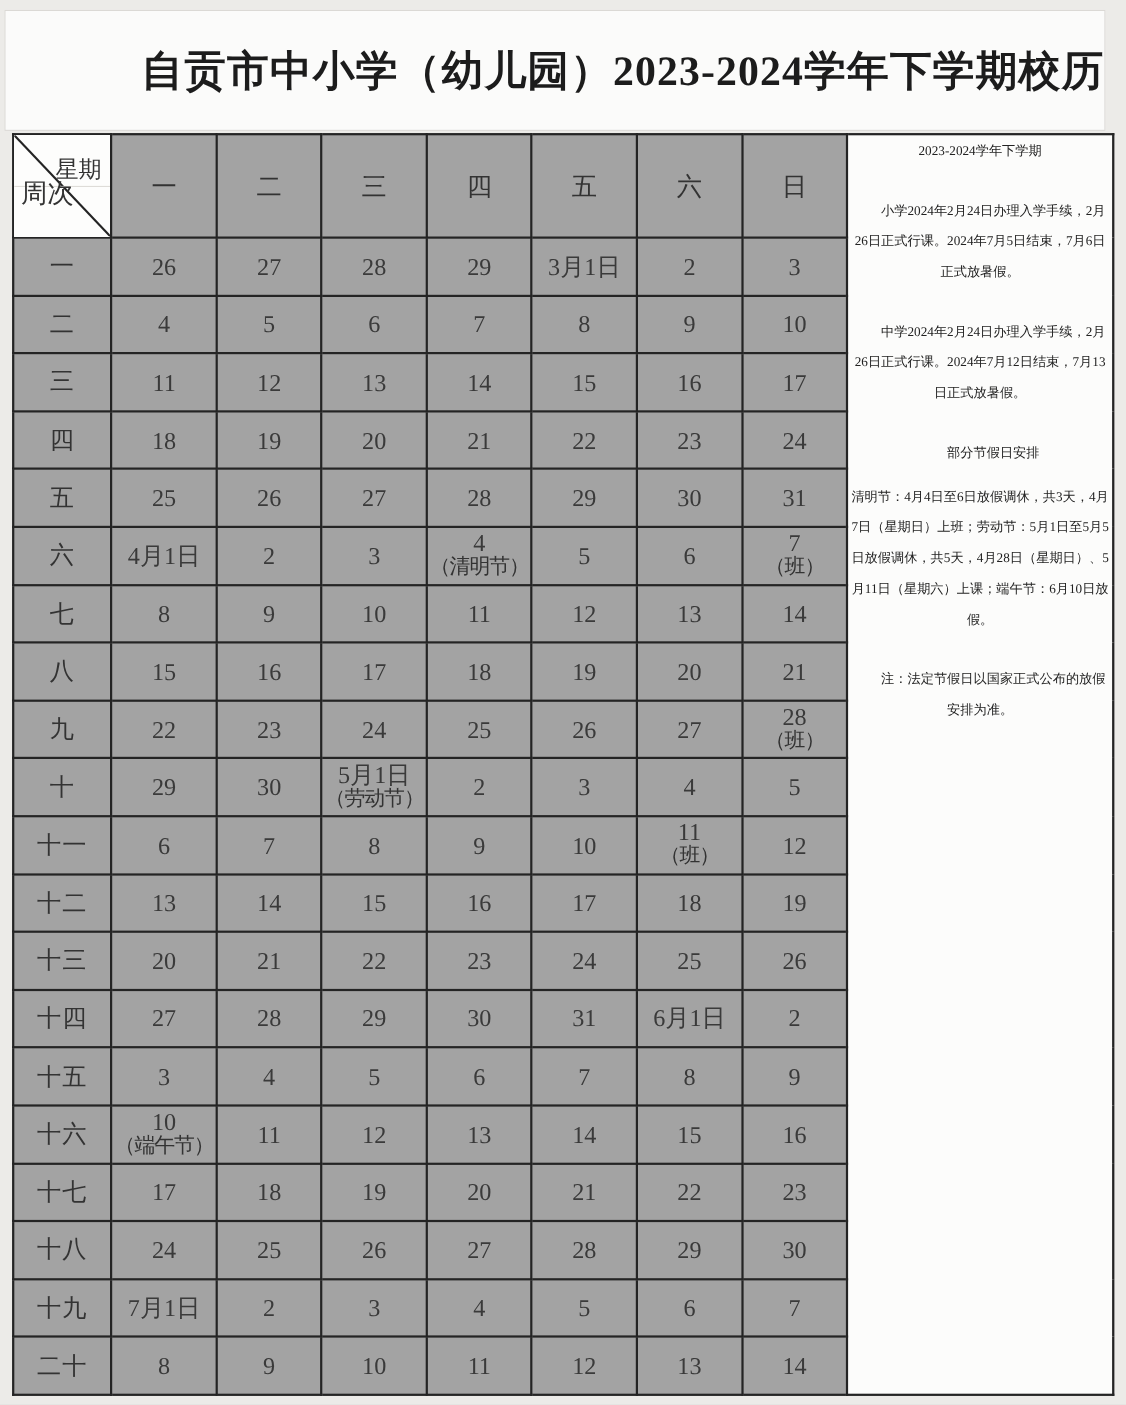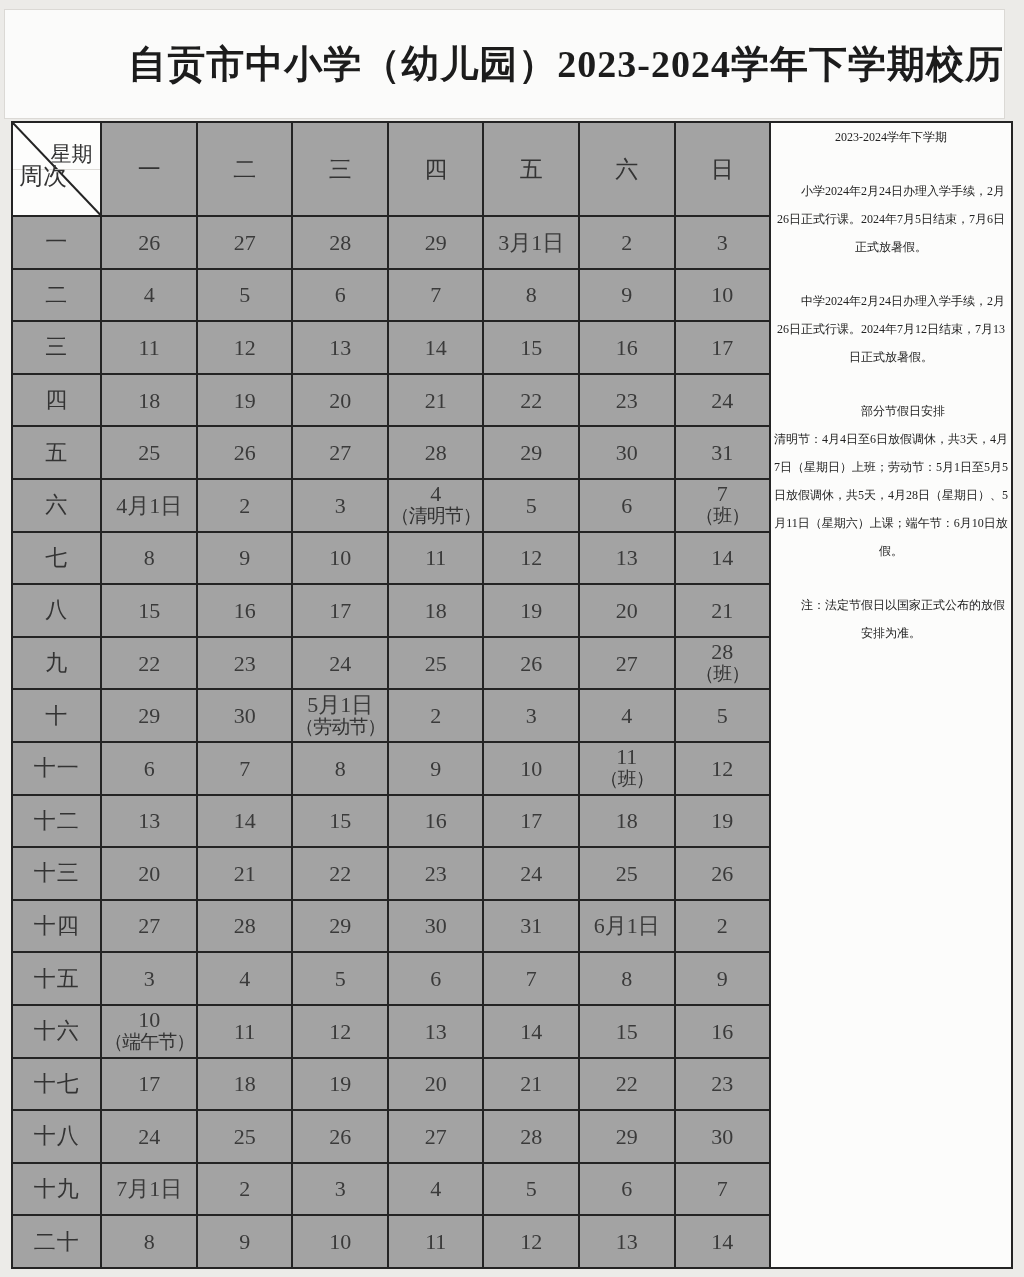--- a/index.html
+++ b/index.html
@@ -48,21 +48,21 @@
   .corner-bottom{position:absolute;bottom:23px;left:6px;font-size:24px;color:#333;z-index:2;}
 
   
   td.notes{
     vertical-align:top;text-align:center;background:#fcfcfb;
     padding:232px 6px 0 7px;
     font-size:12px;line-height:28px;color:#222;
   }
   .np{margin:0 0 26px 0;}
   .np.ind{text-indent:2em;}
-  .np.tight{margin-bottom:0;}
+  .np.tight{margin-bottom:12px;}
   .np.bold{font-weight:400;}
 </style>
 </head>
 <body>
 
 <div class="page">
 
   <div class="title-box">
     <div class="title">自贡市中小学（幼儿园）2023-2024学年下学期校历</div>
   </div>

